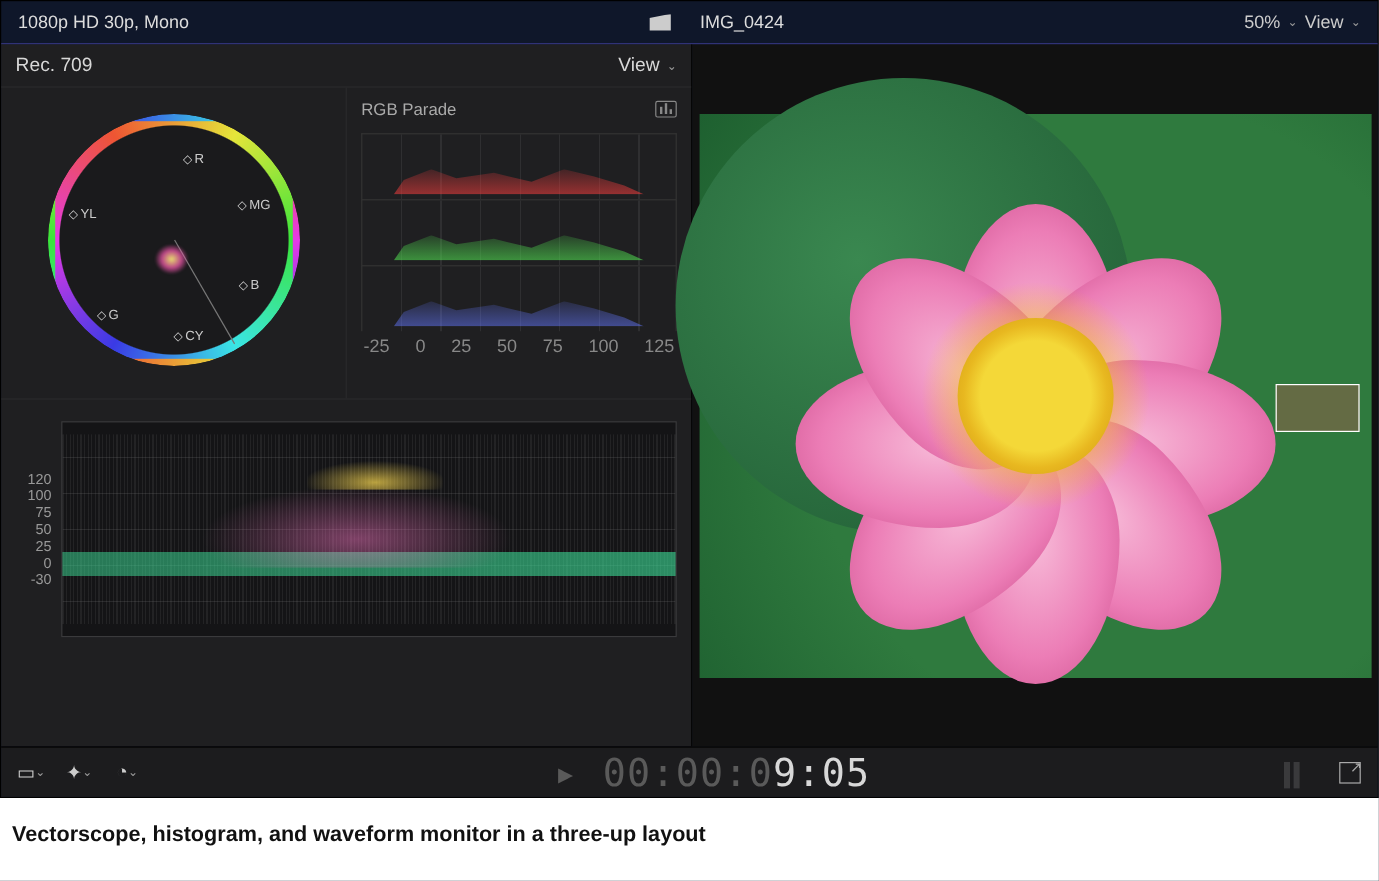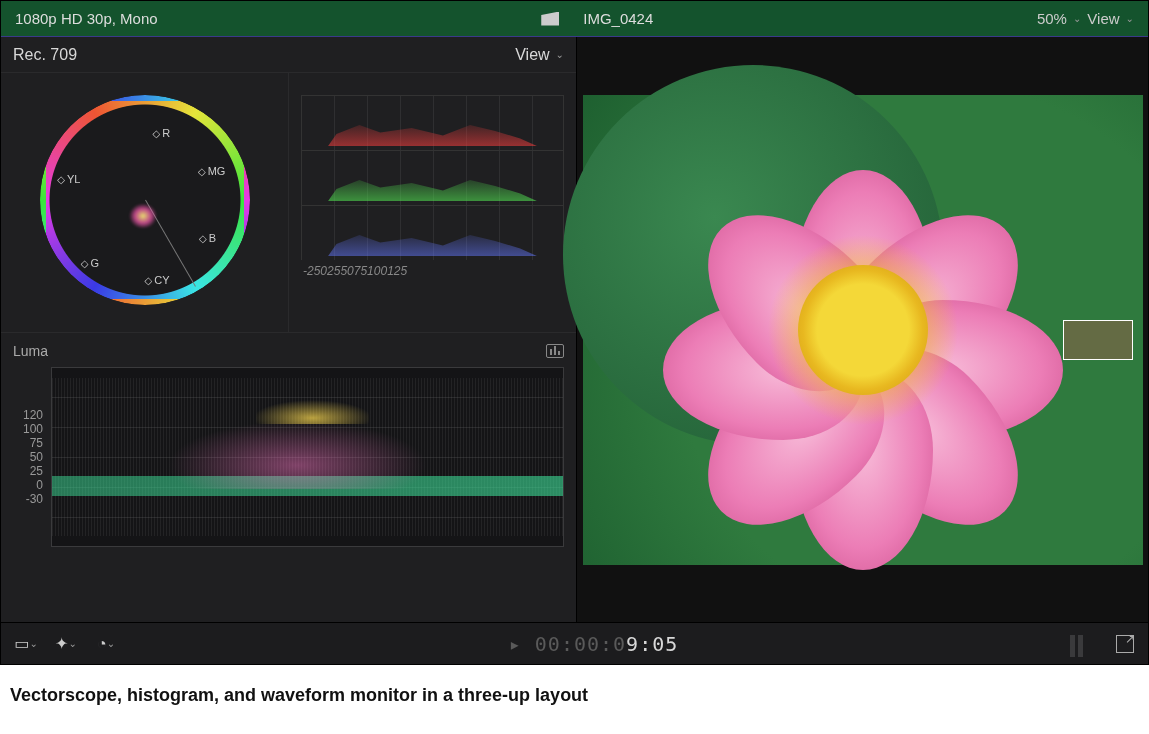--- a/index.html
+++ b/index.html
@@ -1,17 +1,17 @@
 <!DOCTYPE html>
 <html><head>
 <meta charset="utf-8">
 <style>
 * { margin: 0; padding: 0; box-sizing: border-box; }
 body { background: #fff; font-family: -apple-system, "Helvetica Neue", Arial, sans-serif; width:1149px; }
-.app { background:#14532d; width:1149px; height:665px; display:flex; flex-direction:column; border:1px solid #000; }
+.app { background:#0f172a; width:1149px; height:665px; display:flex; flex-direction:column; border:1px solid #000; }
 .topbar { height:36px; display:flex; align-items:center; padding:0 14px; color:#ccc; font-size:15px; border-bottom:1px solid #3a3a8a; justify-content:space-between; }
 .topbar-left{color:#ddd;}
 .topbar-center{display:flex; align-items:center; gap:24px; color:#ddd;}
 .topbar-right{display:flex; align-items:center; gap:6px;}
 .dropdown{display:flex; align-items:center; gap:6px; cursor:pointer;}
 .chev{font-size:10px; color:#999;}
 
 .main{flex:1; display:flex; min-height:0;}
 .scopes-col{width:576px; background:#1f1f21; border-right:1px solid #000; display:flex; flex-direction:column;}
 .scopes-header{height:36px; display:flex; align-items:center; justify-content:space-between; padding:0 12px; font-size:16px; color:#d8d8d8; border-bottom:1px solid #2a2a2c;}
@@ -35,21 +35,21 @@
 .vglow{position:absolute; left:42%; top:52%; width:50px; height:30px; background:radial-gradient(40% 60% at 30% 40%, rgba(255,240,120,.9), rgba(255,90,180,.7) 40%, transparent 70%); filter:blur(1px);}
 
 .rgb-parade{margin-top:12px;}
 .parade-row{height:55px; border:1px solid #333; border-bottom:none; position:relative; background:linear-gradient(to right, transparent 0, transparent 100%);}
 .parade-row:last-of-type{border-bottom:1px solid #333;}
 .parade-grid{position:absolute; inset:0; background:repeating-linear-gradient(to right, transparent 0 32px, #2f2f31 32px 33px);}
 .parade-r .wave{background:linear-gradient(to top, rgba(230,60,60,.6), transparent);}
 .parade-g .wave{background:linear-gradient(to top, rgba(80,220,80,.6), transparent);}
 .parade-b .wave{background:linear-gradient(to top, rgba(100,120,255,.5), transparent);}
 .wave{position:absolute; left:10%; right:10%; bottom:4px; height:30px; clip-path:polygon(0 100%, 4% 60%, 15% 30%, 25% 55%, 40% 40%, 55% 65%, 68% 30%, 80% 50%, 92% 75%, 100% 100%);}
-.parade-ticks{display:flex; font-size:12px; color:#888; margin-top:4px; padding:0 2px;font-style:italic;}
+.parade-ticks{display:flex; justify-content:space-between; font-size:15px; color:#888; margin-top:4px; padding:0 2px;}
 
 .luma-panel{flex:1; padding:10px 12px;}
 .luma-area{position:relative; height:180px; margin-top:8px;}
 .luma-y{position:absolute; left:0; top:0; bottom:0; width:36px; display:flex; flex-direction:column; justify-content:center; font-size:12px; color:#999; text-align:right; padding-right:6px;}
 .luma-plot{position:absolute; left:38px; right:0; top:0; bottom:0; border:1px solid #3a3a3c; background:#141416;}
 .luma-grid{position:absolute; inset:0; background:repeating-linear-gradient(to bottom, transparent 0 29px, #2a2a2c 29px 30px);}
 .luma-wave{position:absolute; inset:10px 0 10px 0;}
 .lw-green{position:absolute; left:0; right:0; top:62%; height:20px; background:linear-gradient(90deg, rgba(60,220,150,.5), rgba(60,220,150,.6));}
 .lw-pink{position:absolute; left:18%; width:60%; top:20%; bottom:30%; background:radial-gradient(60% 80% at 50% 70%, rgba(255,120,200,.45), transparent 70%);}
 .lw-yellow{position:absolute; left:40%; width:22%; top:10%; height:30px; background:radial-gradient(70% 80% at 50% 80%, rgba(255,220,80,.7), transparent 75%);}
@@ -59,21 +59,21 @@
 .flower{width:560px; height:470px; position:relative; background:radial-gradient(circle at 65% 55%, #2f7a3e 0 60%, #1e6030 100%);}
 .leaf{position:absolute; left:-20px; top:-30px; width:380px; height:380px; background:radial-gradient(circle at 40% 40%, #3a8850, #1f5a33); border-radius:50%;}
 .petals{position:absolute; left:50%; top:50%; width:0; height:0;}
 .petal{position:absolute; left:-70px; top:-160px; width:140px; height:200px; background:radial-gradient(60% 70% at 50% 60%, #f7bbd8, #ec7db6 70%, #d8609c); border-radius:70px 70px 60px 60px / 120px 120px 80px 80px; transform-origin:50% 100%;}
 .center{position:absolute; left:50%; top:50%; width:130px; height:130px; margin:-65px 0 0 -65px; background:radial-gradient(circle, #f4d838 0 50%, #e8b820 65%, #c99010); border-radius:50%;}
 .stamen{position:absolute; inset:-20px; background:radial-gradient(circle, transparent 55px, rgba(240,190,40,.5) 60px, transparent 95px);}
 .roi{position:absolute; right:10px; top:48%; width:70px; height:40px; border:1px solid #fff; background:rgba(200,80,80,.35);}
 
 .bottombar{height:42px; background:#1c1c1e; display:flex; align-items:center; padding:0 14px; gap:18px; border-top:1px solid #000;}
 .tool-icon{width:22px; height:18px; color:#ccc; display:flex; align-items:center; justify-content:center; cursor:pointer;}
-.tc{flex:1; text-align:center; font-size:20px; font-family:"SF Mono", Menlo, monospace; color:#5a5a5a; letter-spacing:1px;}
+.tc{flex:1; text-align:center; font-size:32px; font-family:"SF Mono", Menlo, monospace; color:#5a5a5a; letter-spacing:1px;}
 .tc .active{color:#d8d8d8;}
 .audio-meter{width:28px; height:26px; display:flex; gap:3px; align-items:flex-end;}
 .audio-meter span{width:5px; height:22px; background:#3a3a3c;}
 .fs-icon{margin-left:auto; width:18px; height:18px; border:1px solid #aaa; position:relative;}
 .fs-icon::before{content:"↗"; position:absolute; right:-2px; top:-4px; font-size:12px; color:#aaa;}
 
 .caption{padding:20px 10px; font-size:18px; font-weight:700; color:#111;}
 .clapper{width:18px; height:14px; background:#ccc; clip-path:polygon(0 25%, 100% 0, 100% 100%, 0 100%);}
 </style>
 </head>
@@ -121,20 +121,26 @@
             <div class="vtarget" style="left:58%; top:18%;">R</div>
             <div class="vtarget" style="left:82%; top:36%;">MG</div>
             <div class="vtarget" style="left:80%; top:68%;">B</div>
             <div class="vtarget" style="left:56%; top:88%;">CY</div>
             <div class="vtarget" style="left:24%; top:80%;">G</div>
             <div class="vtarget" style="left:14%; top:40%;">YL</div>
           </div>
         </div>
 
         <div class="scope-panel">
+          <div class="scope-title">
+            <span>RGB Parade</span>
+            <div class="settings-icon">
+                <span></span>
+              </div>
+          </div>
           <div class="rgb-parade">
             <div class="parade-row parade-r">
                 <div class="parade-grid"></div>
                 <div class="wave"></div>
               </div>
             <div class="parade-row parade-g">
                 <div class="parade-grid"></div>
                 <div class="wave"></div>
               </div>
             <div class="parade-row parade-b">
@@ -148,26 +154,20 @@
               <span>50</span>
               <span>75</span>
               <span>100</span>
               <span>125</span>
             </div>
           </div>
         </div>
       </div>
 
       <div class="scope-panel luma-panel">
-        <div class="scope-title">
-          <span>Luma</span>
-          <div class="settings-icon">
-              <span></span>
-            </div>
-        </div>
         <div class="luma-area">
           <div class="luma-y">
             <span>120</span>
             <span>100</span>
             <span>75</span>
             <span>50</span>
             <span>25</span>
             <span>0</span>
             <span>-30</span>
           </div>

